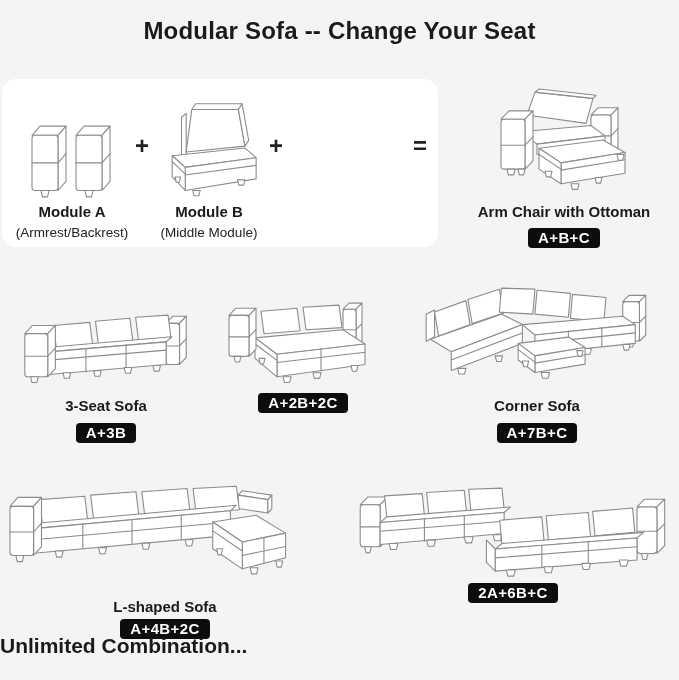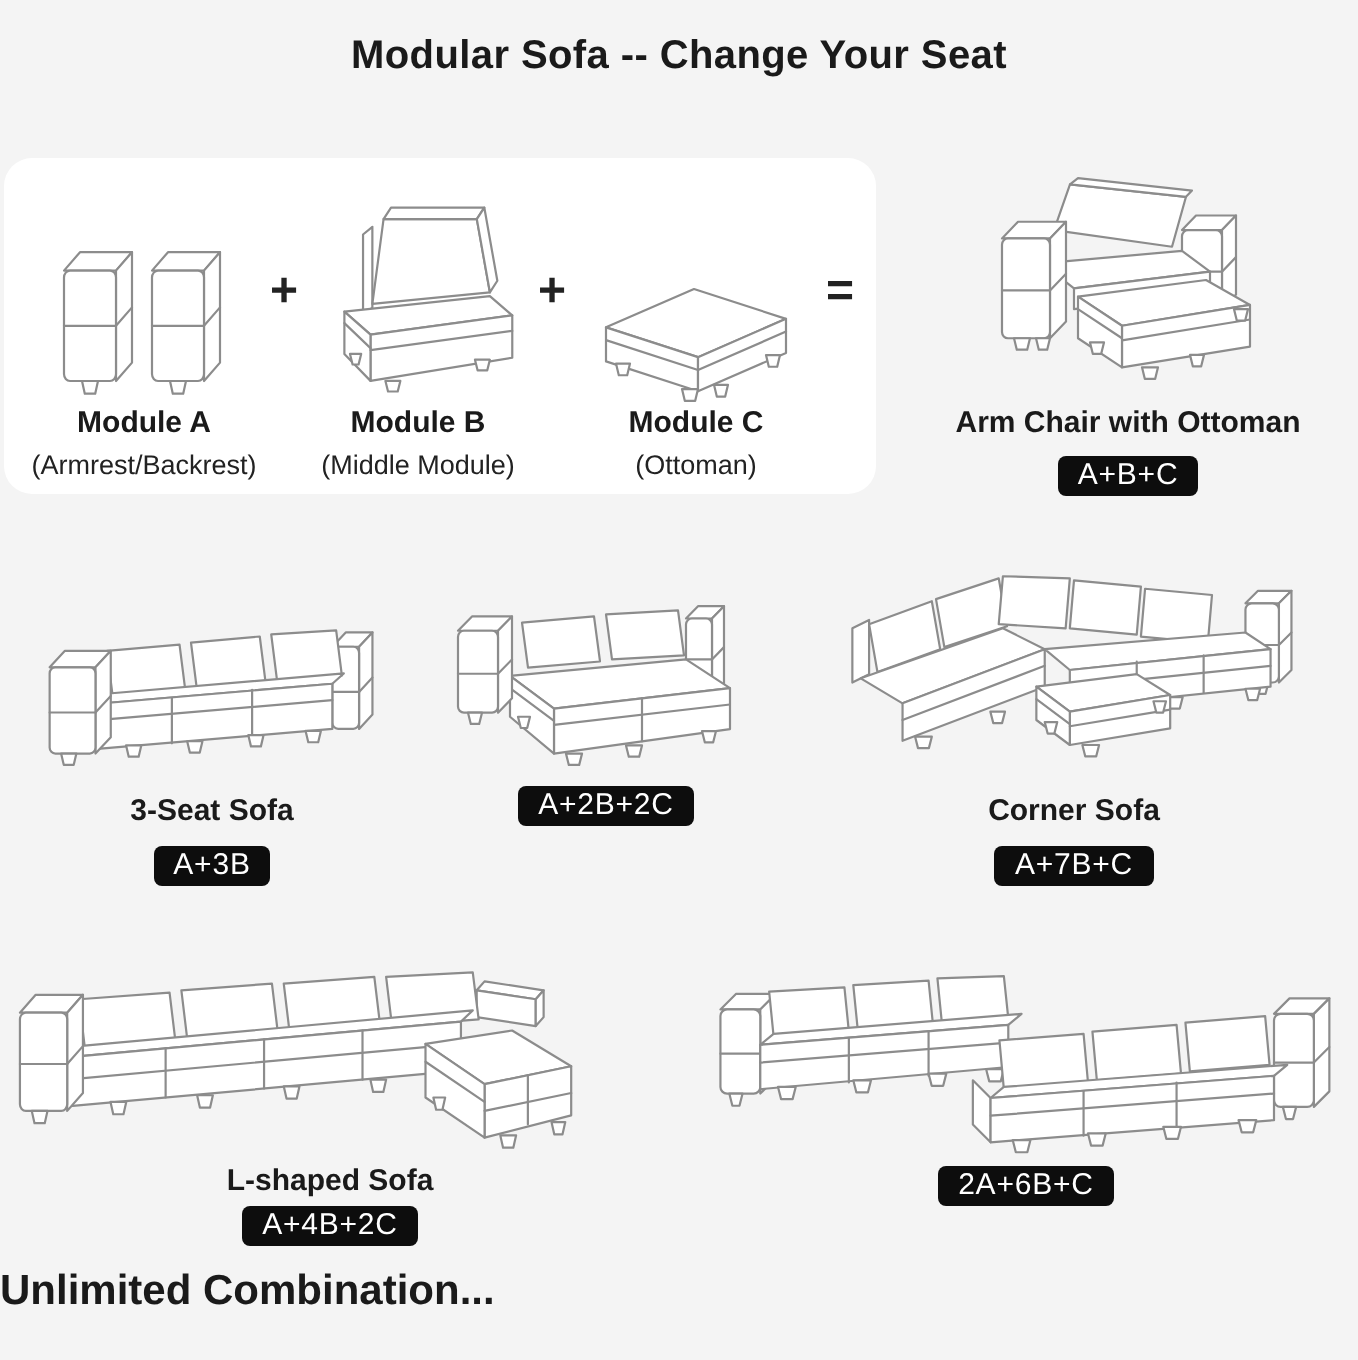--- a/index.html
+++ b/index.html
@@ -4,21 +4,21 @@
 <style>
   html,body{margin:0;padding:0;background:#f4f4f4;}
   #canvas{
     position:relative;width:679px;height:680px;overflow:hidden;
     background:var(--bg,#f4f4f4);
     font-family:"Liberation Sans","DejaVu Sans",sans-serif;
     color:#1a1a1a;
   }
   .title{
     position:absolute;top:17px;left:0;width:679px;text-align:center;
-    font-size:20px;font-weight:bold;letter-spacing:.2px;margin:0;
+    font-size:24px;font-weight:bold;letter-spacing:.2px;margin:0;
   }
   .card{
     position:absolute;left:2px;top:79px;width:436px;height:168px;
     background:var(--card,#ffffff);border-radius:14px;
   }
   .mcell{
     position:absolute;top:8px;height:154px;display:flex;flex-direction:column;
     align-items:center;justify-content:flex-end;text-align:center;
   }
   .mname{font-size:15px;font-weight:bold;margin-top:0;line-height:19px;}
@@ -27,21 +27,21 @@
     position:absolute;top:52px;width:24px;text-align:center;
     font-size:24px;font-weight:bold;color:#222;line-height:30px;
   }
   .combo{
     position:absolute;display:flex;flex-direction:column;align-items:center;text-align:center;
   }
   .iwrap{display:flex;align-items:flex-end;justify-content:center;overflow:visible;}
   .clabel{font-size:15px;font-weight:bold;line-height:19px;}
   .badge{
     display:inline-block;background:var(--badge-bg,#0d0d0d);color:var(--badge-text,#ffffff);
-    font-size:15px;font-weight:normal;line-height:17px;letter-spacing:.4px;
+    font-size:15px;font-weight:bold;line-height:17px;letter-spacing:.4px;
     padding:1px 10px 2px;border-radius:4px;
   }
   .footer{
     position:absolute;top:634px;left:0;width:679px;text-align:left;
     font-size:21px;font-weight:bold;margin:0;
   }
   .illus polygon,.illus rect,.illus path{
     fill:#fff;stroke:var(--line,#8c8c8c);stroke-width:1.1;
     stroke-linejoin:round;stroke-linecap:round;vector-effect:non-scaling-stroke;
   }
@@ -93,35 +93,20 @@
           <path d="M34 96 l1.4 5.5 l5.2 0 l1.4 -5.5 z"></path>
           <path d="M82 85 l1.4 5.5 l5.2 0 l1.4 -5.5 z"></path>
           <path d="M15 82 l1.4 5.5 l3.2 0 l1.4 -5.5 z"></path>
         </svg>
       <div class="mname">Module B</div>
       <div class="msub">(Middle Module)</div>
     </div>
 
     <div class="op" style="left:262px">+</div>
 
-    <div class="mcell" style="left:276px;width:140px">
-      <svg class="illus" width="106" height="66" viewBox="0 0 106 62" preserveAspectRatio="none">
-          <polygon points="8 26 52 8 98 22 54 40"></polygon>
-          <polygon points="8 26 54 40 54 56 8 42"></polygon>
-          <polygon points="54 40 98 22 98 38 54 56"></polygon>
-          <line x1="8" y1="32" x2="54" y2="46"></line>
-          <line x1="54" y1="46" x2="98" y2="28"></line>
-          <path d="M13 43 l1.4 5.5 l4.2 0 l1.4 -5.5 z"></path>
-          <path d="M46 55 l1.4 5.5 l5.2 0 l1.4 -5.5 z"></path>
-          <path d="M62 53 l1.4 5.5 l4.2 0 l1.4 -5.5 z"></path>
-          <path d="M88 39 l1.4 5.5 l4.2 0 l1.4 -5.5 z"></path>
-        </svg>
-      <div class="mname">Module C</div>
-      <div class="msub">(Ottoman)</div>
-    </div>
 
     <div class="op" style="left:406px">=</div>
   </section>
 
   <div class="combo" style="left:450px;top:84px;width:228px">
     <div class="iwrap" style="height:108px">
       <svg class="illus" width="146" height="104" viewBox="0 0 146 100" preserveAspectRatio="none">
           <polygon points="36 26 44 4 102 10 95 34"></polygon>
           <polygon points="44 4 48 1 105 7 102 10"></polygon>
           <polygon points="100 26 107 19 127 19 120 26"></polygon>
@@ -289,21 +274,21 @@
           <polygon points="238 52 282 44 282 66 238 76"></polygon>
           <polygon points="208 34 238 52 238 76 208 58"></polygon>
           <line x1="238" y1="64" x2="282" y2="56"></line>
           <line x1="260" y1="48" x2="260" y2="70"></line>
           <line x1="208" y1="42" x2="238" y2="60"></line>
           <path d="M212 58 l1.4 5.5 l3.2 0 l1.4 -5.5 z"></path>
           <path d="M246 75 l1.4 5.5 l5.2 0 l1.4 -5.5 z"></path>
           <path d="M272 69 l1.4 5.5 l4.2 0 l1.4 -5.5 z"></path>
         </svg>
     </div>
-    <div class="clabel" style="margin-top:1px">L-shaped Sofa</div>
+    <div class="clabel" style="margin-top:17px">L-shaped Sofa</div>
     <div class="badge" style="margin-top:3px">A+4B+2C</div>
   </div>
 
   <div class="combo" style="left:356px;top:479px;width:314px">
     <div class="iwrap" style="height:101px">
       <svg class="illus" width="310" height="93" viewBox="0 0 280 84" preserveAspectRatio="none">
           <polygon points="2 16 9 9 27 9 20 16"></polygon>
           <polygon points="20 16 27 9 27 47 20 54"></polygon>
           <rect x="2" y="16" width="18" height="38" rx="3"></rect>
           <line x1="2" y1="36" x2="20" y2="36"></line>

